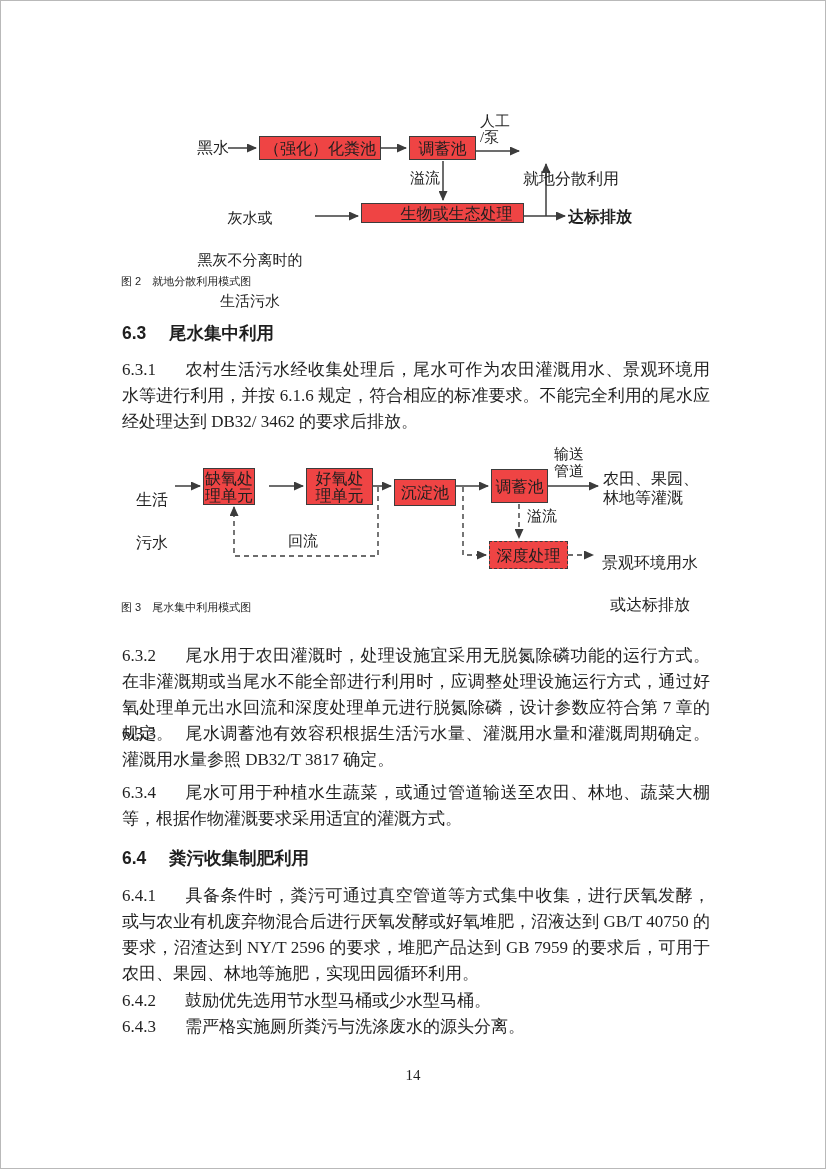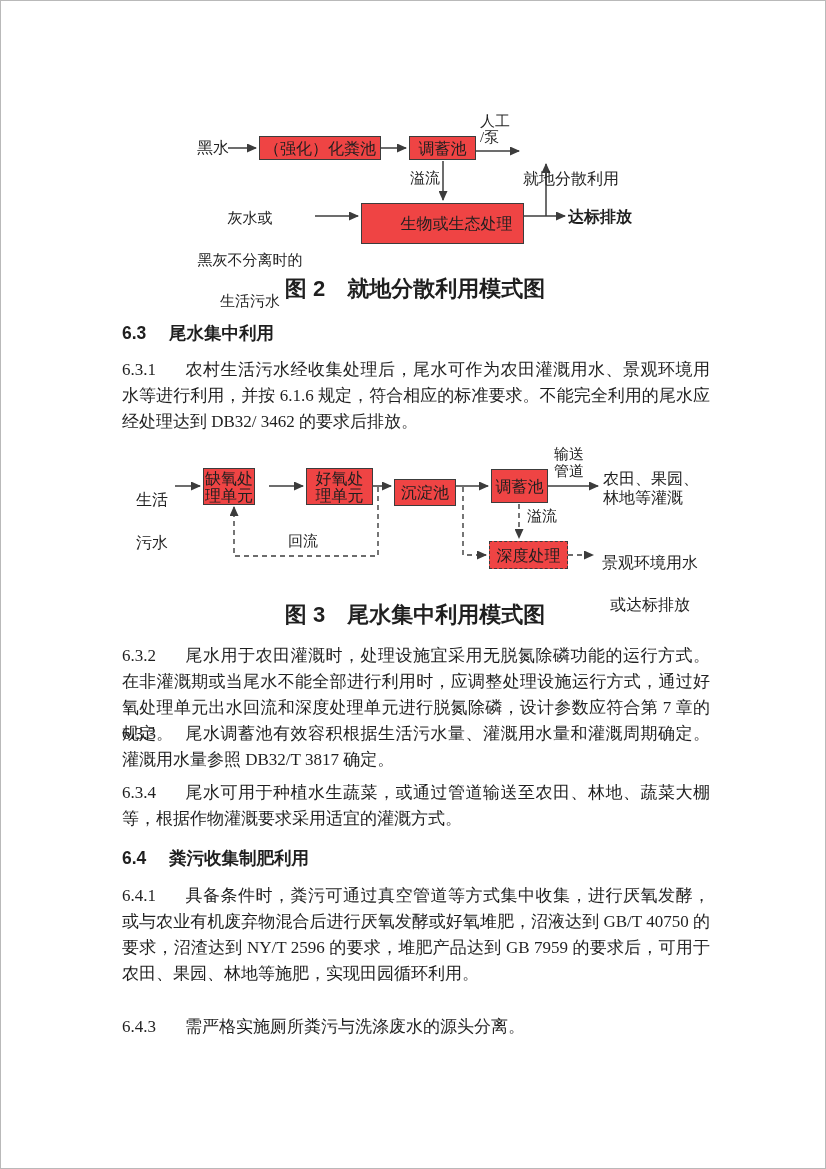--- a/index.html
+++ b/index.html
@@ -28,23 +28,22 @@
     box-sizing:border-box;
   }
   .dbox.dashed{border-style:dashed;}
   .dlab{position:absolute;font-size:16px;line-height:18px;white-space:nowrap;}
   .dlab.small{font-size:15px;line-height:16px;}
   .dlab.center{text-align:center;white-space:normal;}
   .dlab.center div{white-space:nowrap;margin-top:24px;}
   
   .caption{
     position:absolute;left:120px;width:588px;
-    text-align:center;
     font-family:"Liberation Sans","DejaVu Sans",sans-serif;
-    font-weight:bold;font-size:22px;
+    font-weight:normal;font-size:11px;
   }
   .heading{
     position:absolute;left:121px;width:588px;margin:0;
     font-family:"Liberation Sans","DejaVu Sans",sans-serif;
     font-weight:bold;font-size:17.5px;
   }
   .heading .h-num{display:inline-block;min-width:47px;}
   .para{
     position:absolute;left:121px;width:588px;margin:0;
     font-size:17px;line-height:26px;
@@ -85,21 +84,21 @@
       <div>人工</div>
       <div>/泵</div>
     </div>
     <div class="dlab" style="left:392px;top:29px;margin-top:28px;">就地分散利用</div>
     <div class="dlab small" style="left:279px;top:57px;">溢流</div>
     <div class="dlab center small" style="left:58px;top:73px;width:122px;line-height:17.5px;">
       <div>灰水或</div>
       <div>黑灰不分离时的</div>
       <div>生活污水</div>
     </div>
-    <div class="dbox" style="left:230px;top:90px;width:163px;height:41px;padding-left:28px;">生物或生态处理</div>
+    <div class="dbox" style="left:230px;top:90px;width:163px;height:20px;padding-left:28px;">生物或生态处理</div>
     <div class="dlab" style="left:437px;top:95px;font-weight:bold;">达标排放</div>
   </figure>
 
   <div class="caption" style="top:273px;">图 2　就地分散利用模式图</div>
 
   <h2 class="heading" style="top:320px;">
     <span class="h-num">6.3</span><span>尾水集中利用</span>
   </h2>
 
   <p class="para" style="top:356px;">
@@ -173,19 +172,23 @@
   </p>
 
   <h2 class="heading" style="top:845px;">
     <span class="h-num">6.4</span><span>粪污收集制肥利用</span>
   </h2>
 
   <p class="para" style="top:882px;">
     <span class="p-num">6.4.1</span><span>具备条件时，粪污可通过真空管道等方式集中收集，进行厌氧发酵，或与农业有机废弃物混合后进行厌氧发酵或好氧堆肥，沼液达到 GB/T 40750 的要求，沼渣达到 NY/T 2596 的要求，堆肥产品达到 GB 7959 的要求后，可用于农田、果园、林地等施肥，实现田园循环利用。</span>
   </p>
 
+  <p class="para" style="top:987px;">
+    <span class="p-num">6.4.2</span><span>鼓励优先选用节水型马桶或少水型马桶。</span>
+  </p>
 
   <p class="para" style="top:1013px;">
     <span class="p-num">6.4.3</span><span>需严格实施厕所粪污与洗涤废水的源头分离。</span>
   </p>
 
+  <div class="page-number">14</div>
 
 </div>
 
 </body></html>

